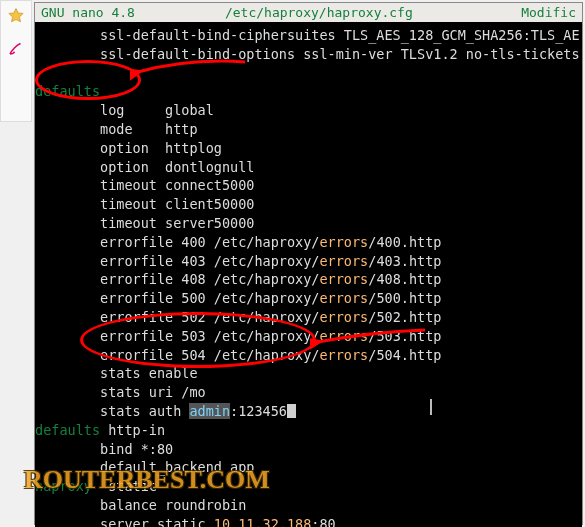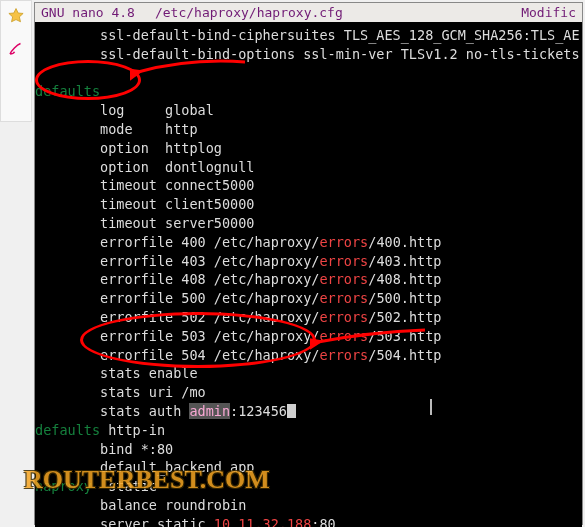--- a/index.html
+++ b/index.html
@@ -29,43 +29,43 @@
     position: absolute;
     left: 34px;
     top: 2px;
     right: 2px;
     bottom: 2px;
     border: 1px solid #888;
     background: #000;
   }
   .titlebar {
     background: #eceae7;
-    color: #701a75;
+    color: #15803d;
     display: flex;
     gap: 20px;
     padding: 2px 6px;
     font-size: 13px;
     white-space: nowrap;
     overflow: hidden;
   }
   .titlebar .appver { flex: 0 0 auto; }
-  .titlebar .path   { flex: 0 0 auto; }
+  .titlebar .path   { flex: 0 0 auto; margin-left: 70px;}
   .titlebar .state  { flex: 0 0 auto; margin-left: auto;}
   .term {
     background: #000;
     color: #ddd;
     padding: 4px 0 0 0;
     font-family: "DejaVu Sans Mono", Consolas, monospace;
     font-size: 13.5px;
     line-height: 18.8px;
     white-space: pre;
     position: relative;
   }
   .hl-teal   { color: #15803d; }
-  .hl-red    { color: #ef4444; }
+  .hl-red    { color: #fdba74; }
   .hl-cursor { background: #cfcfcf; color:#000; display:inline-block; width:9px; height:14px; vertical-align:-2px;}
   .ellipse {
     position: absolute;
     border: 3px solid #ff0000;
     border-radius: 50%;
     pointer-events: none;
     z-index: 20;
   }
   .e1 { left: 35px;  top: 60px;  width: 100px; height: 34px; }
   .e2 { left: 80px;  top: 312px; width: 230px; height: 50px; }
@@ -132,21 +132,21 @@
         timeout server50000
         errorfile 400 /etc/haproxy/<span class="hl-red">errors</span>/400.http
         errorfile 403 /etc/haproxy/<span class="hl-red">errors</span>/403.http
         errorfile 408 /etc/haproxy/<span class="hl-red">errors</span>/408.http
         errorfile 500 /etc/haproxy/<span class="hl-red">errors</span>/500.http
         errorfile 502 /etc/haproxy/<span class="hl-red">errors</span>/502.http
         errorfile 503 /etc/haproxy/<span class="hl-red">errors</span>/503.http
         errorfile 504 /etc/haproxy/<span class="hl-red">errors</span>/504.http
         stats enable
         stats uri /mo
-        stats auth <span style="background:#555;color:#f9a8d4">admin</span>:123456<span class="hl-cursor"></span>
+        stats auth <span style="background:#555;color:#7dd3fc">admin</span>:123456<span class="hl-cursor"></span>
 <span class="hl-teal">defaults</span> http-in
         bind *:80
         default_backend app
 <span class="hl-teal">haproxy</span>  static
         balance roundrobin
         server static <span class="hl-red">10.11.32.188</span>:80
   app
         balance roundrobin
         server web1 :8080 check
 </div>

